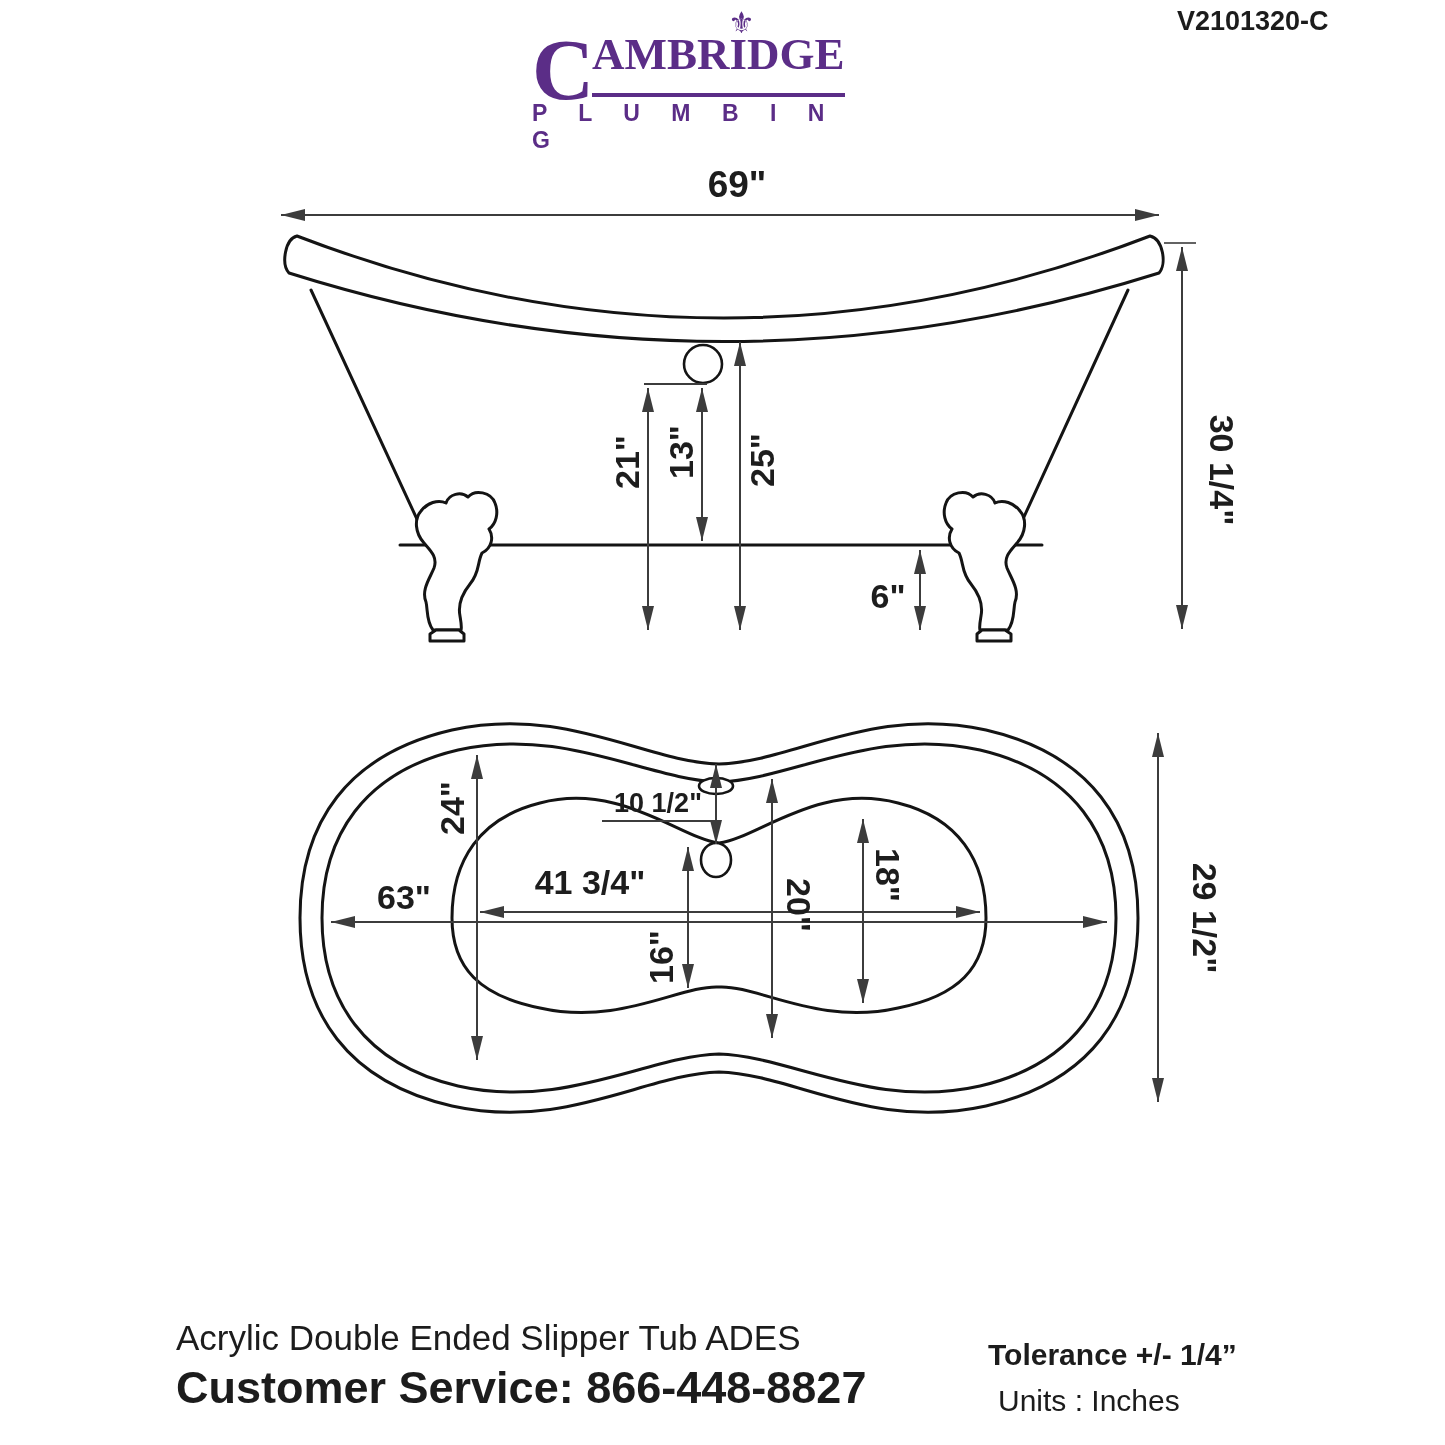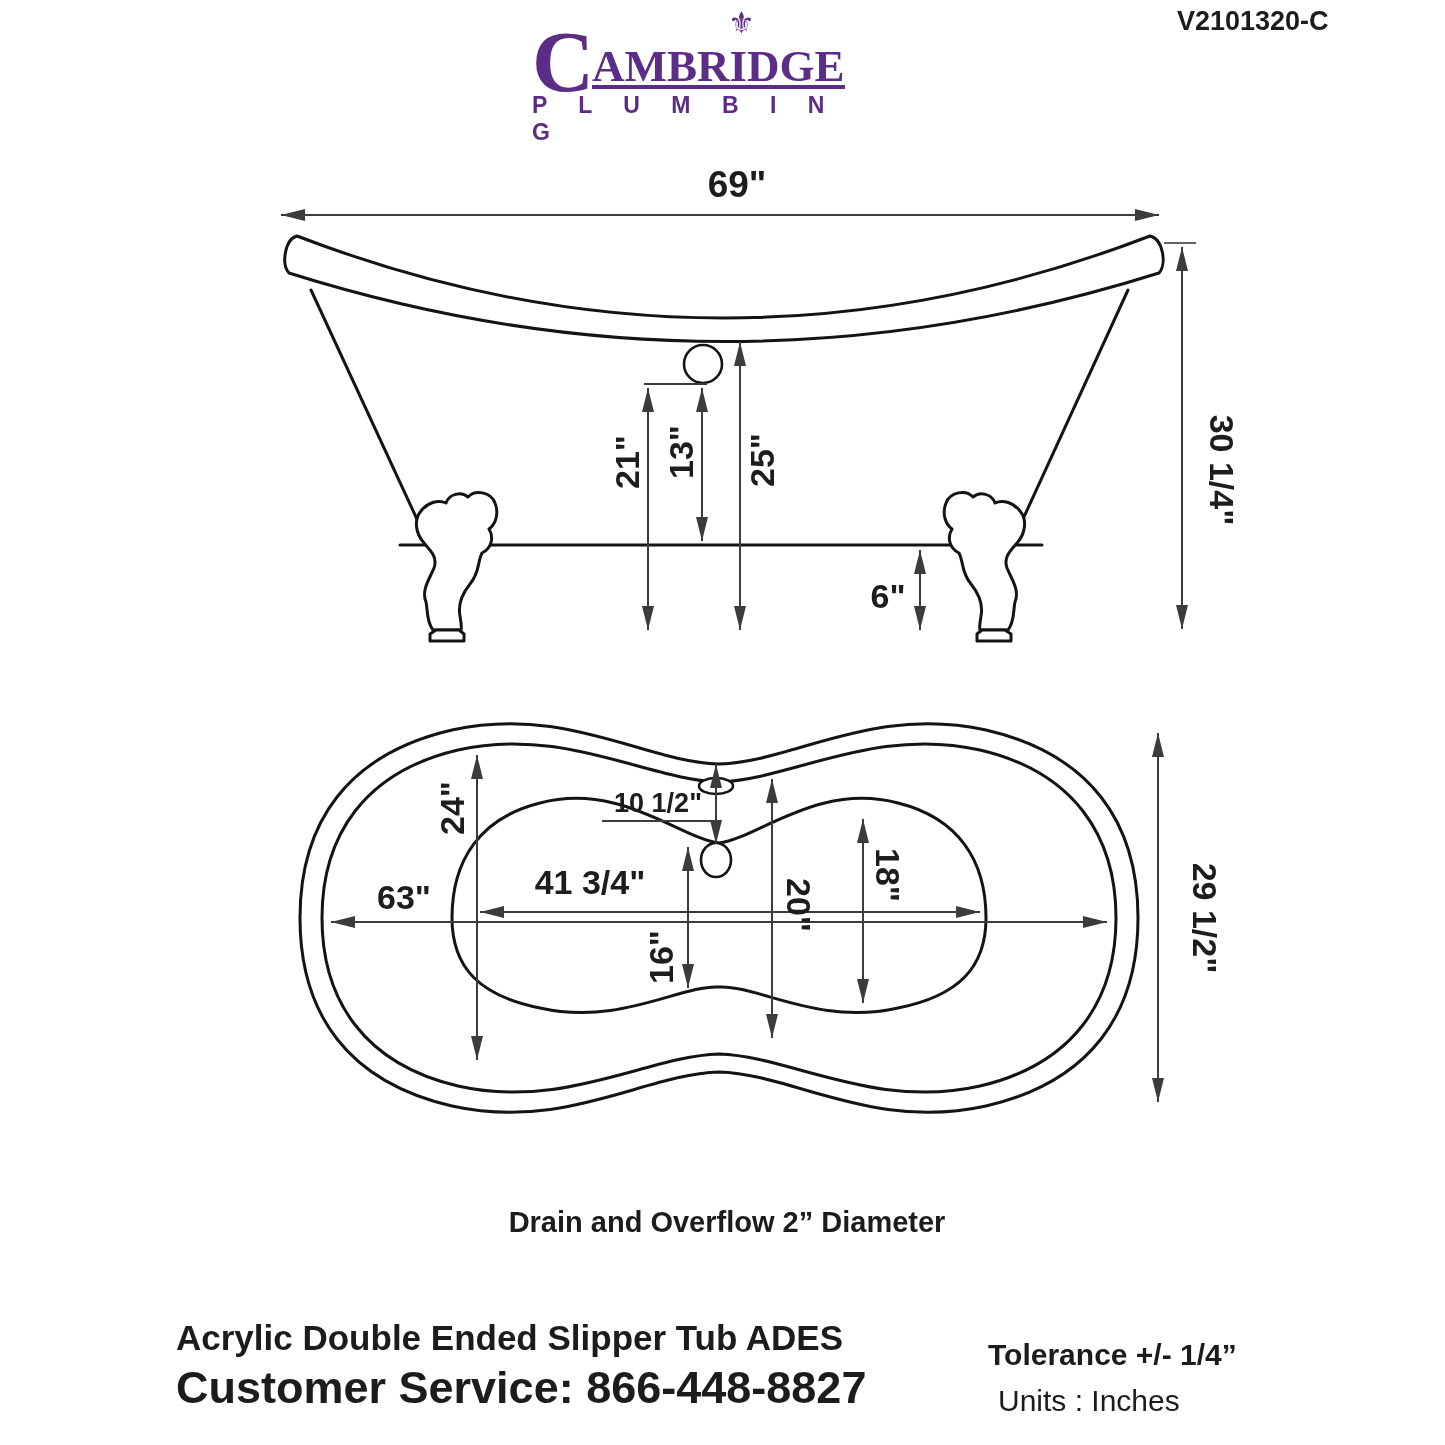--- a/index.html
+++ b/index.html
@@ -12,27 +12,27 @@
   .rotcw{transform:translate(-50%,-50%) rotate(90deg);}
   .dim34{font-size:34px;}
   
   .logo{position:absolute;left:532px;top:10px;width:330px;color:#5b2d87;}
   .fleur{position:absolute;left:196px;top:-2px;font-family:"DejaVu Sans",sans-serif;
          font-size:30px;line-height:1;}
   .brandrow{display:flex;align-items:flex-end;margin-top:26px;}
   .bigc{font-family:"Liberation Serif",serif;font-weight:bold;font-size:86px;line-height:.62;
         letter-spacing:-2px;}
   .brandrest{font-family:"Liberation Serif",serif;font-weight:bold;font-size:45px;line-height:.82;
-        letter-spacing:0px;border-bottom:4px solid #5b2d87;padding-bottom:0;text-align:right;}
+        letter-spacing:0px;border-bottom:4px solid #5b2d87;padding-bottom:20px;text-align:right;}
   .plumbing{font-size:23px;font-weight:bold;letter-spacing:12.5px;margin-top:3px;}
   .partno{position:absolute;left:1132px;top:6px;font-size:27px;font-weight:bold;margin-left:45px;}
   
   .caption{position:absolute;left:727px;top:1222px;transform:translate(-50%,-50%);
            font-size:29px;font-weight:bold;}
-  .prod{position:absolute;left:176px;top:1318px;font-size:35px;font-weight:bold;}
+  .prod{position:absolute;left:176px;top:1318px;font-size:35px;font-weight:normal;}
   .cs{position:absolute;left:176px;top:1362px;font-size:45px;font-weight:bold;}
   .tol{position:absolute;left:988px;top:1338px;font-size:30px;font-weight:bold;}
   .units{position:absolute;left:998px;top:1384px;font-size:30px;font-weight:normal;}
 </style>
 </head>
 <body>
 
 <div id="page">
 
   <div class="logo">
@@ -166,18 +166,17 @@
 
   <div class="lbl dim34 rotccw" style="left:452px;top:808px;">24"</div>
   <div class="lbl dim34" style="left:404px;top:897px;">63"</div>
   <div class="lbl dim34" style="left:590px;top:882px;">41 3/4"</div>
   <div class="lbl" style="left:658px;top:803px;font-size:27px;font-weight:bold;">10  1/2"</div>
   <div class="lbl dim34 rotccw" style="left:661px;top:957px;">16"</div>
   <div class="lbl dim34 rotcw" style="left:799px;top:905px;">20"</div>
   <div class="lbl dim34 rotcw" style="left:888px;top:875px;">18"</div>
   <div class="lbl dim34 rotcw" style="left:1205px;top:918px;">29 1/2"</div>
 
-  <div class="caption">Drain and Overflow 2” Diameter</div>
   <div class="prod">Acrylic Double Ended Slipper Tub ADES</div>
   <div class="cs">Customer Service: 866-448-8827</div>
   <div class="tol">Tolerance +/- 1/4”</div>
   <div class="units">Units : Inches</div>
 </div>
 
 </body></html>

